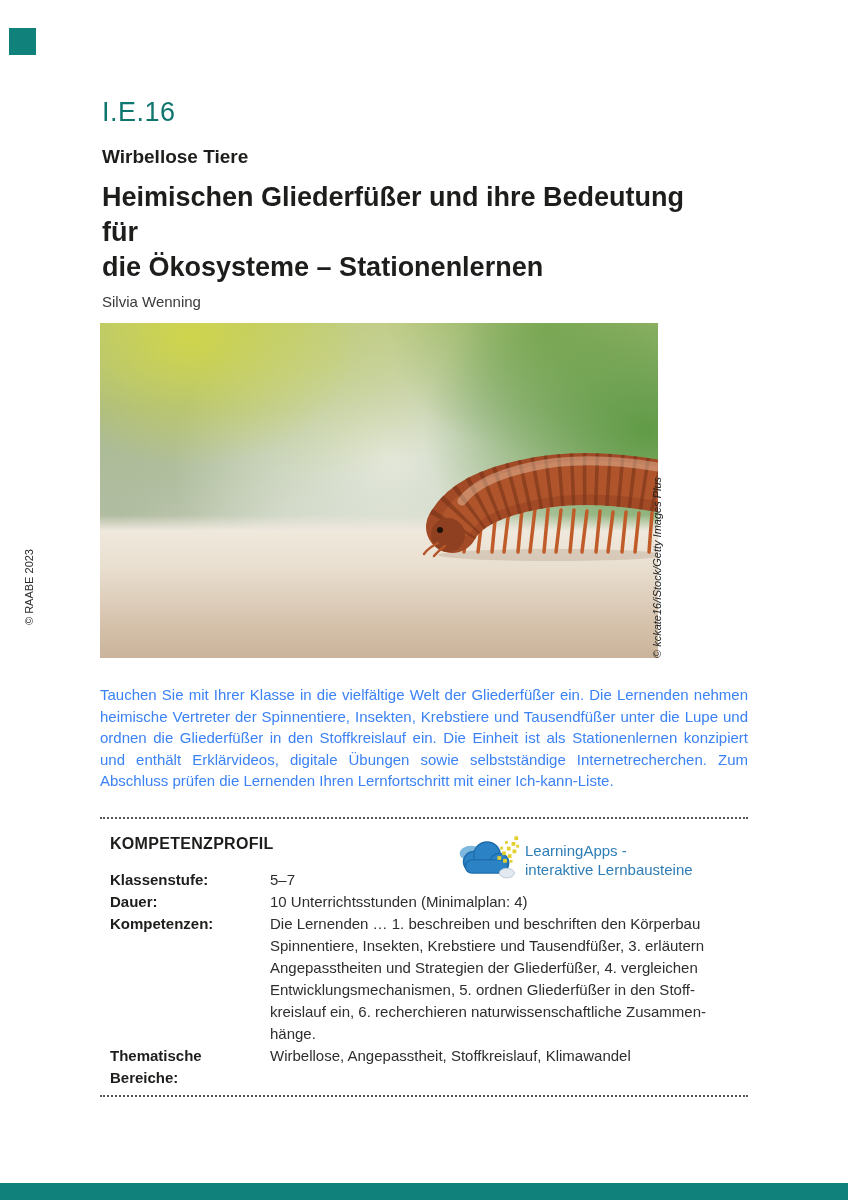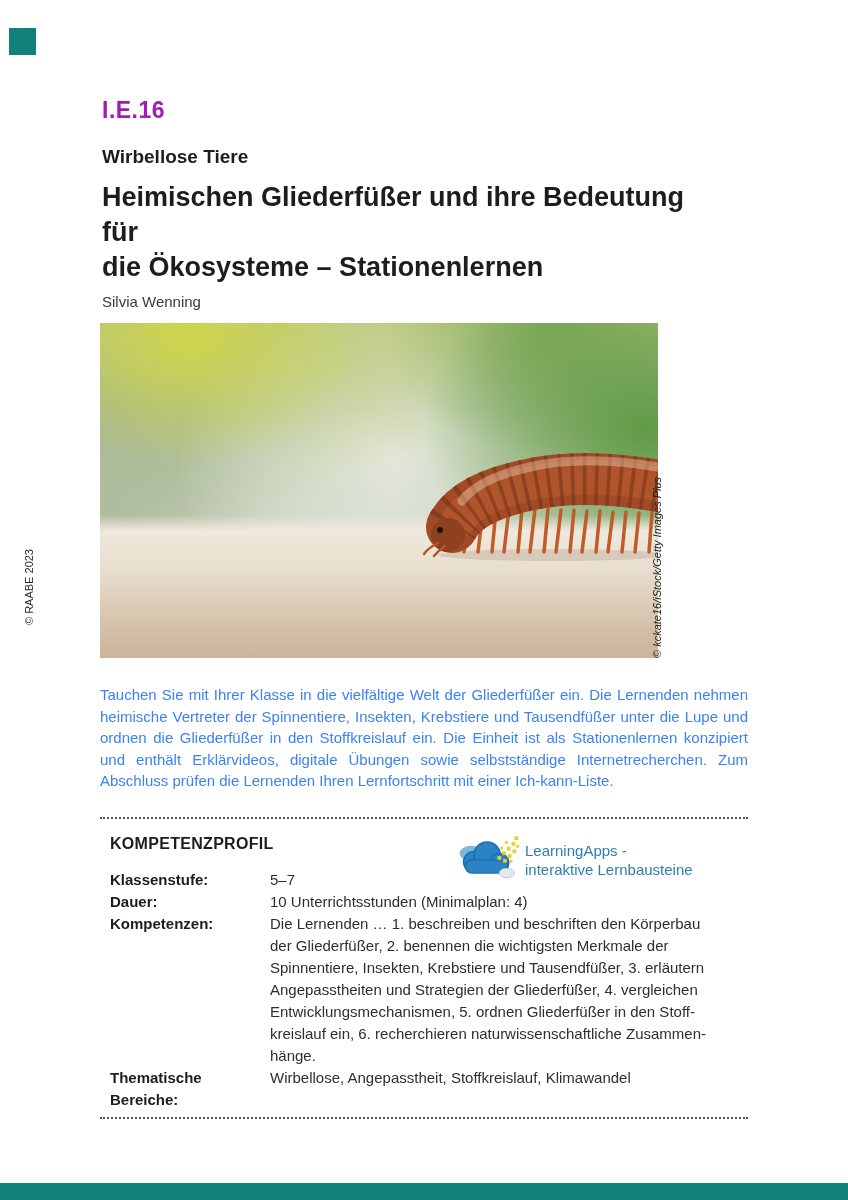--- a/index.html
+++ b/index.html
@@ -3,21 +3,21 @@
 <meta charset="utf-8">
 <style>
   html,body { margin:0; padding:0; background:#ffffff; }
   .page {
     position:relative; width:848px; height:1200px; background:#ffffff;
     font-family:"Liberation Sans", sans-serif; color:#333; overflow:hidden;
   }
   .corner-square { position:absolute; left:9px; top:28px; width:27px; height:27px; background:#11817b; }
   .bottom-bar { position:absolute; left:0; top:1183px; width:848px; height:17px; background:#11817b; }
 
-  .code { position:absolute; left:102px; top:97px; font-size:23px; font-weight:700; color:#a21caf; letter-spacing:.5px; }
+  .code { position:absolute; left:102px; top:97px; font-size:27px; font-weight:400; color:#0f766e; letter-spacing:.5px; }
   .category { position:absolute; left:102px; top:146px; font-size:19px; font-weight:700; color:#1d1d1b; }
   .title { position:absolute; left:102px; top:180px; width:600px; margin:0;
            font-size:27px; font-weight:700; color:#1d1d1b; line-height:35px; }
   .author { position:absolute; left:102px; top:293px; font-size:15px; color:#3a3a3a; }
 
   .vtext { position:absolute; white-space:nowrap; transform:rotate(-90deg); transform-origin:0 100%; font-size:11px; color:#2b2b2b; }
   .copyright-left { left:36px; top:612px; height:13px; }
   .photo-credit { left:664px; top:645px; height:13px; font-style:italic; color:#222; }
 
   .photo { position:absolute; left:100px; top:323px; width:558px; height:335px; margin:0; overflow:hidden; }
@@ -147,21 +147,20 @@
 
     <div class="row">
       <div class="label">Dauer:</div>
       <div class="value">10 Unterrichtsstunden (Minimalplan: 4)</div>
     </div>
 
     <div class="row">
       <div class="label">Kompetenzen:</div>
       <div class="value">
         <div>Die Lernenden … 1. beschreiben und beschriften den Körperbau</div>
-        <div>der Gliederfüßer, 2. benennen die wichtigsten Merkmale der</div>
         <div>Spinnentiere, Insekten, Krebstiere und Tausendfüßer, 3. erläutern</div>
         <div>Angepasstheiten und Strategien der Gliederfüßer, 4. vergleichen</div>
         <div>Entwicklungsmechanismen, 5. ordnen Gliederfüßer in den Stoff-</div>
         <div>kreislauf ein, 6. recherchieren naturwissenschaftliche Zusammen-</div>
         <div>hänge.</div>
       </div>
     </div>
 
     <div class="row">
       <div class="label">Thematische Bereiche:</div>

